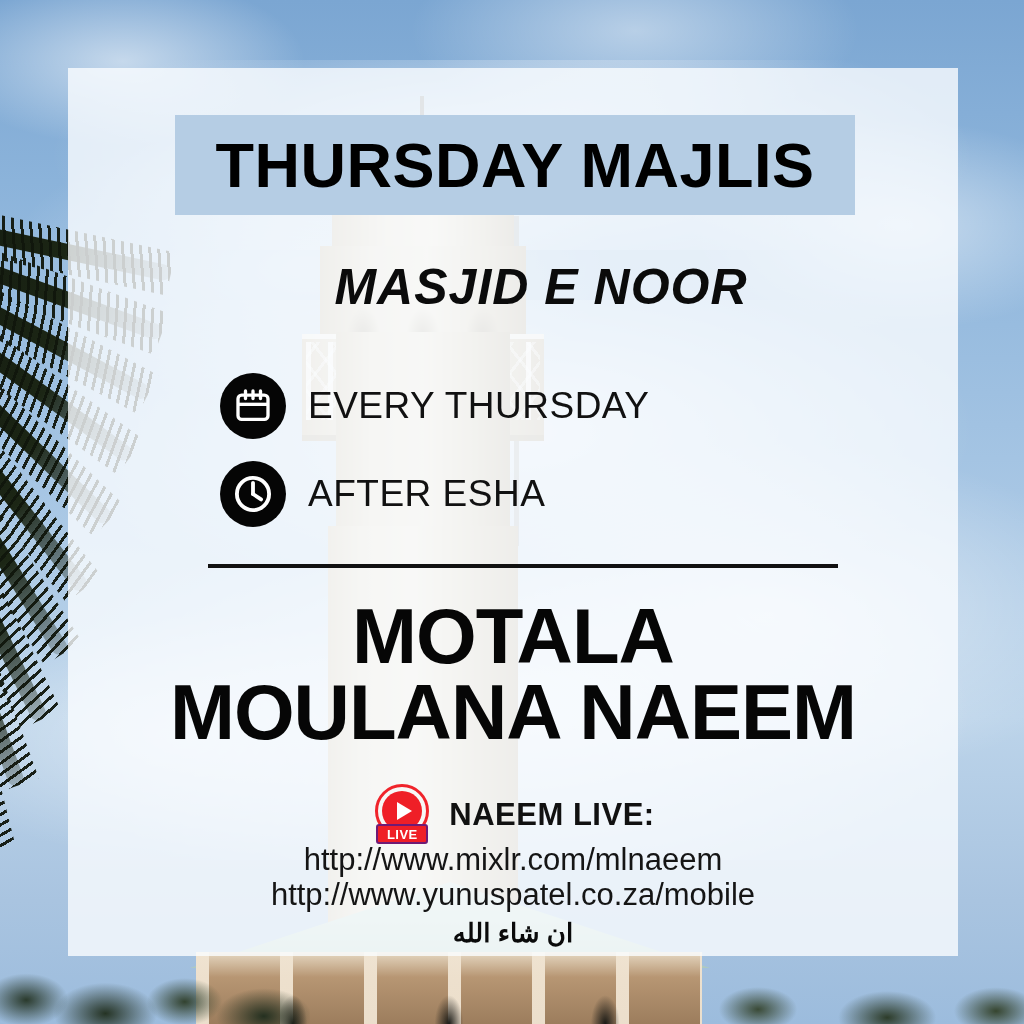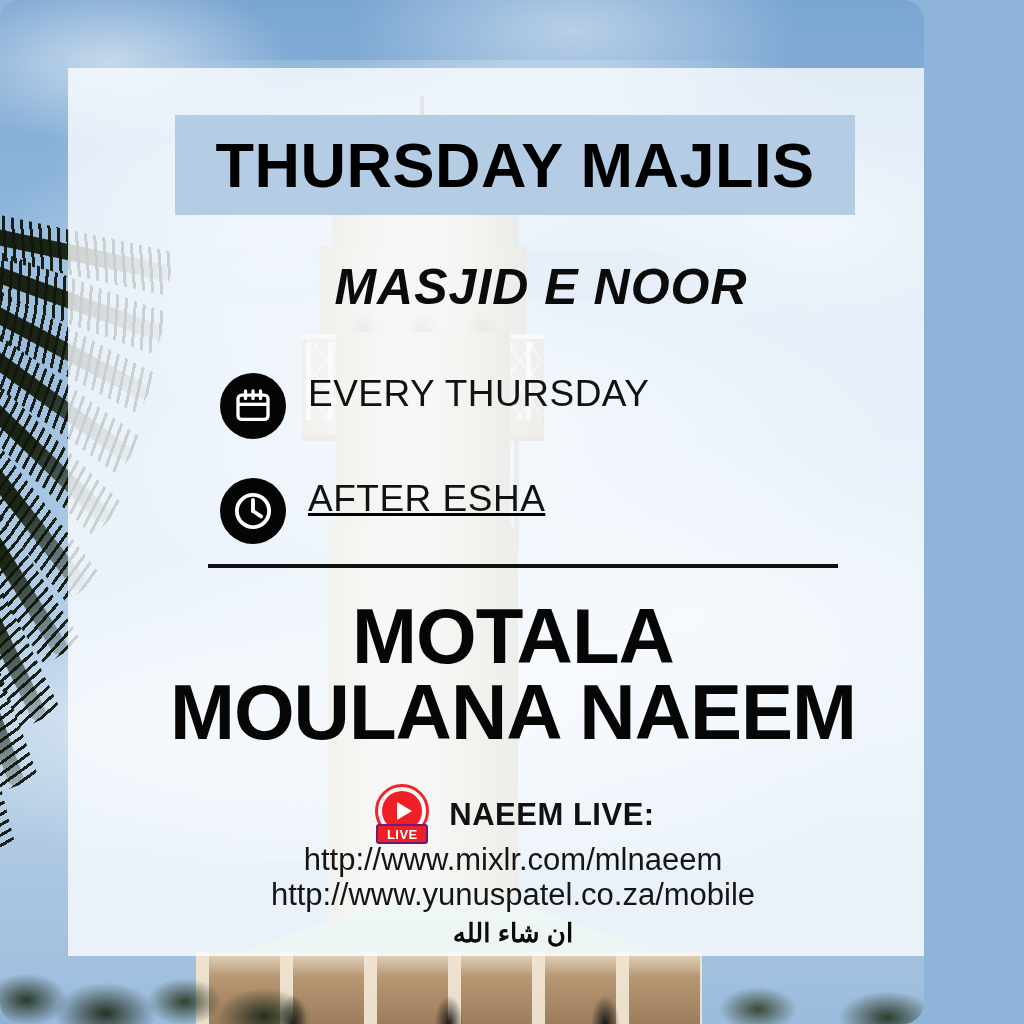--- a/index.html
+++ b/index.html
@@ -1,21 +1,21 @@
 <!DOCTYPE html>
 <html><head>
 <meta charset="utf-8">
 <style>
   html,body{margin:0;padding:0;}
   body{
     width:1024px;height:1024px;overflow:hidden;
     font-family:"Liberation Sans", sans-serif;
     background:#8fb4d9;
   }
-  .poster{position:relative;width:924px;height:1024px;overflow:hidden;border-radius:21px;}
+  .poster{position:relative;width:1024px;height:1024px;overflow:hidden;}
 
   
   .photo{position:absolute;inset:0;overflow:hidden;}
   .sky{
     position:absolute;inset:0;
     background:
       radial-gradient(ellipse 260px 120px at 12% 6%, rgba(255,255,255,.55), rgba(255,255,255,0) 70%),
       radial-gradient(ellipse 320px 140px at 62% 3%, rgba(255,255,255,.45), rgba(255,255,255,0) 70%),
       radial-gradient(ellipse 300px 150px at 88% 22%, rgba(255,255,255,.50), rgba(255,255,255,0) 70%),
       radial-gradient(ellipse 420px 200px at 30% 26%, rgba(255,255,255,.45), rgba(255,255,255,0) 72%),
@@ -112,23 +112,23 @@
   .title-banner .title{
     font-size:63px;font-weight:bold;letter-spacing:.5px;color:#000;
     line-height:1;white-space:nowrap;
   }
 
   .subtitle{
     position:absolute;left:0;top:190px;width:890px;text-align:center;
     font-size:50px;font-weight:bold;font-style:italic;color:#0b0b0b;letter-spacing:1px;margin-left:28px;
   }
 
-  .info-row{position:absolute;display:flex;align-items:flex-start;gap:22px;}
+  .info-row{position:absolute;display:flex;align-items:center;gap:22px;}
   .info-row.r1{left:152px;top:305px;}
-  .info-row.r2{left:152px;top:410px;text-decoration:underline;}
+  .info-row.r2{left:152px;top:393px;}
   .ico-circle{
     width:66px;height:66px;border-radius:50%;background:#050505;
     display:flex;align-items:center;justify-content:center;flex:0 0 auto;
   }
   .info-text{font-size:37px;font-weight:500;color:#111;letter-spacing:.5px;}
 
   .divider{
     position:absolute;left:140px;top:496px;width:630px;height:0;
     border-top:4px solid #111;
   }

